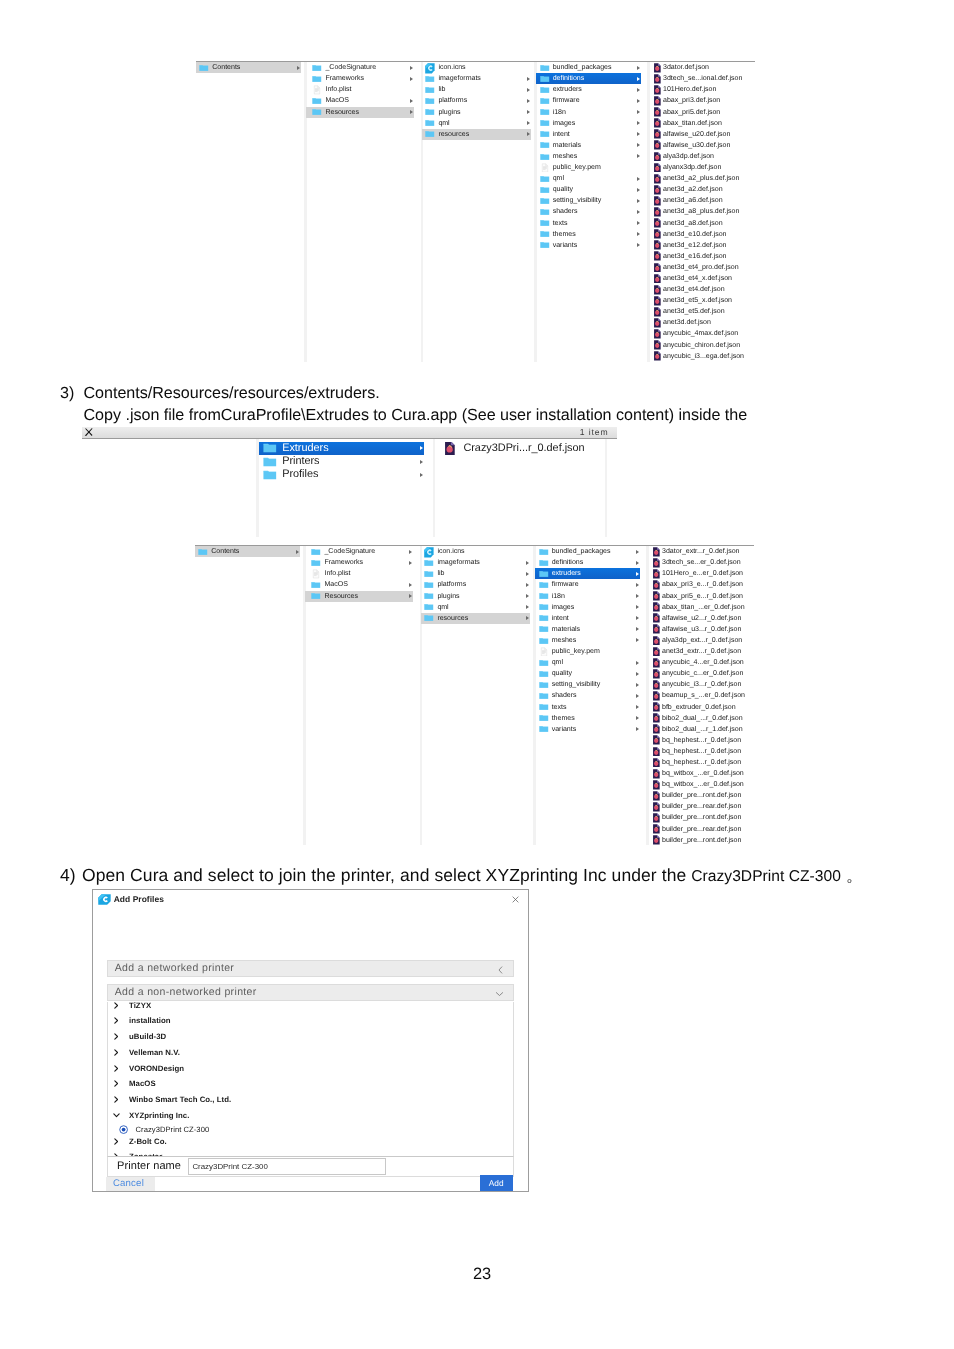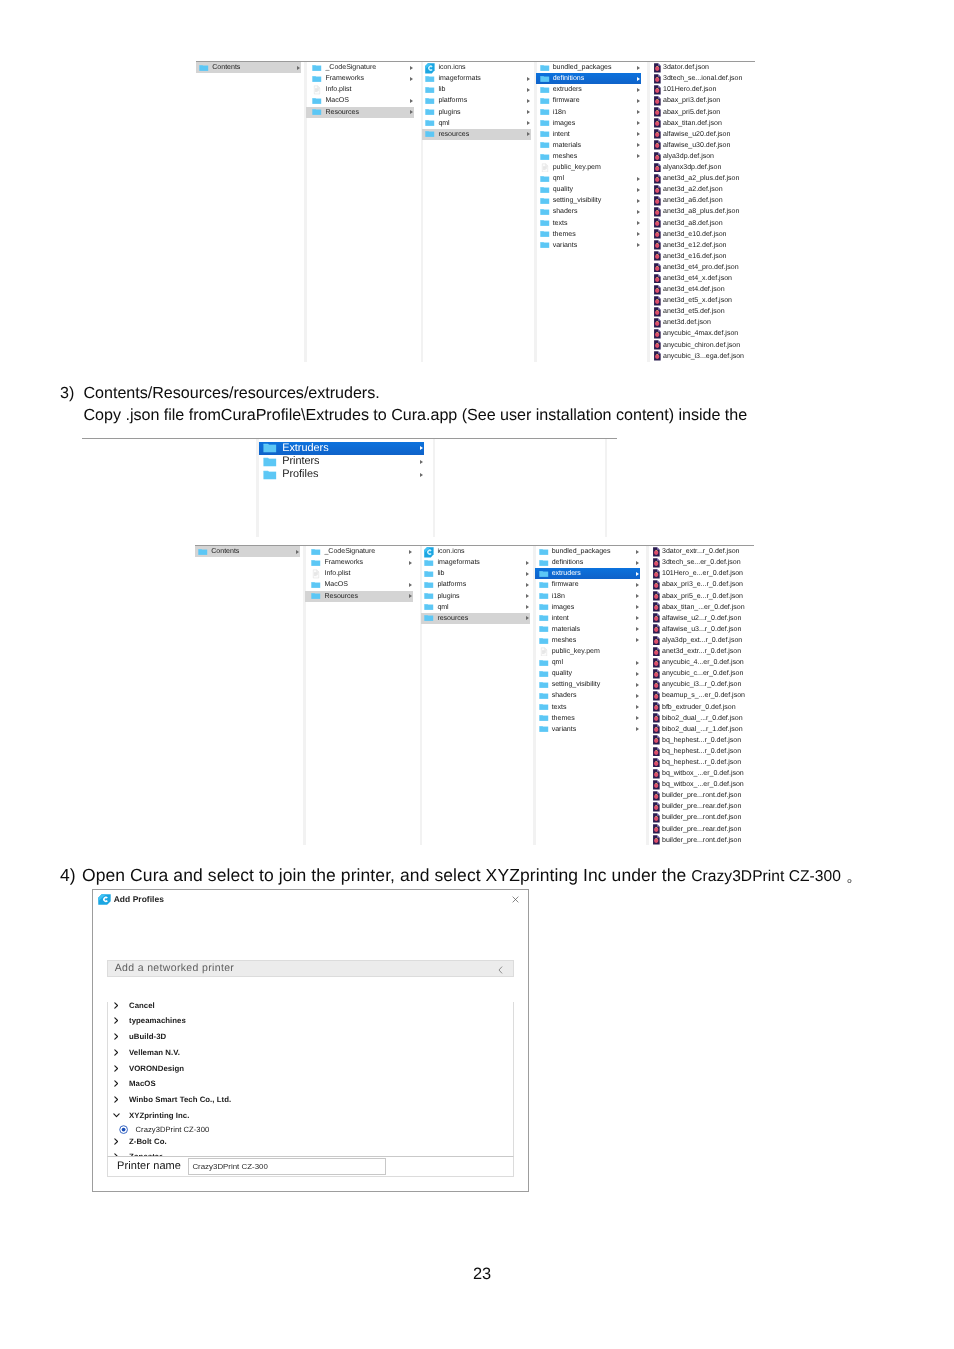--- a/index.html
+++ b/index.html
@@ -682,20 +682,29 @@
             <path d="M3.6 8.6a4.4 4.4 0 0 1 6.1 1.4 4.4 4.4 0 0 0-3.6-4.4z" fill="#f0b173"></path>
             <path d="M8.2 0.4v5.4h5.4z" fill="#7b68ad"></path>
           </svg>
         </span>
         <span class="flabel" style="font-size:7.05px;line-height:11.1px;">anycubic_i3...ega.def.json</span>
       </div>
     </div>
   </div>
 
 <div class="finder" id="findercura" style="left: 81.6px; top: 427px; width: 535px; height: 110px;">
+    <div class="ftoolbar" style="height:10.5px;">
+      <span class="abs" style="left:2.9px;top:0.9px;width:9.7px;height:8.4px;line-height:0;"><svg width="9.7" height="8.4" viewBox="0 0 24 21">
+          <path d="M2.3 1.5 L5.0 1.0 L21.0 17.6 L19.3 19.8 Z" fill="#121212"></path>
+          <path d="M21.4 1.2 L19.1 0.9 L3.4 17.5 L5.2 19.9 Z" fill="#121212"></path>
+          <path d="M3.4 17.5 L5.2 19.9 L1.6 20.4 Z" fill="#121212"></path>
+          <circle cx="12.1" cy="10.4" r="1.5" fill="#121212"></circle>
+        </svg></span>
+      <span class="count">1 item</span>
+    </div>
     <div class="topline" style="width:535px;top:10.5px;"></div>
     <div class="vdiv" style="left:174.5px;top:11.5px;height:98.5px;"></div>
     <div class="fcol" style="left:177.5px;width:165.4px;top:14.7px;height:95.3px;">
       <div class="frow blue" style="padding-left:4.3px;height:13.3px;">
         <span class="fico" style="width:14px;height:14px;flex:0 0 14px;margin-right:4.8px;">
           <svg width="14" height="14" viewBox="0 0 20 20">
             <path d="M0.6 3.9h6.6l1.5 1.8H0.6z" fill="#69cef7"></path>
             <path d="M0.6 5.2h18.2v10.9H0.6z" fill="#5cc7f5"></path>
           </svg>
         </span>
@@ -717,20 +726,33 @@
           <svg width="14" height="14" viewBox="0 0 20 20">
             <path d="M0.6 3.9h6.6l1.5 1.8H0.6z" fill="#69cef7"></path>
             <path d="M0.6 5.2h18.2v10.9H0.6z" fill="#5cc7f5"></path>
           </svg>
         </span>
         <span class="flabel" style="font-size:10.9px;line-height:13.3px;">Profiles</span>
         <span class="farrow"></span>
       </div>
     </div>
     <div class="vdiv" style="left:351px;top:11.5px;height:98.5px;"></div>
+    <div class="fcol" style="left:353.6px;width:170px;top:14.7px;height:95.3px;">
+      <div class="frow" style="padding-left:10px;height:13.3px;">
+        <span class="fico" style="width:9.724000000000002px;height:14.3px;flex:0 0 9.724000000000002px;margin-right:8.5px;">
+          <svg width="9.724000000000002" height="14.3" viewBox="0 0 13.6 20" preserveAspectRatio="none">
+            <path d="M0.1 0.4h8.1l5.4 5.4v13.8H0.1z" fill="#2b1c4f"></path>
+            <circle cx="6.5" cy="11.8" r="4.4" fill="#dd4f6d"></circle>
+            <path d="M3.6 8.6a4.4 4.4 0 0 1 6.1 1.4 4.4 4.4 0 0 0-3.6-4.4z" fill="#f0b173"></path>
+            <path d="M8.2 0.4v5.4h5.4z" fill="#7b68ad"></path>
+          </svg>
+        </span>
+        <span class="flabel" style="font-size:10.9px;line-height:13.3px;">Crazy3DPri...r_0.def.json</span>
+      </div>
+    </div>
     <div class="vdiv" style="left:523.4px;top:11.5px;height:98.5px;"></div>
   </div>
 
 <div class="finder" id="finder2" style="left: 195.2px; top: 545.2px; width: 559px; height: 300px;">
     <div class="topline" style="width:559px;top:0px;"></div>
     <div class="fcol" style="left:0px;width:104.8px;top:1px;height:299px;">
       <div class="frow grey" style="padding-left:3px;height:11.1px;">
         <span class="fico" style="width:9.8px;height:9.8px;flex:0 0 9.8px;margin-right:3.3px;">
           <svg width="9.8" height="9.8" viewBox="0 0 20 20">
             <path d="M0.6 3.9h6.6l1.5 1.8H0.6z" fill="#69cef7"></path>
@@ -1366,32 +1388,38 @@
             <path d="M12.6 3.4 L3.4 12.6"></path>
           </g>
         </svg></span>
     </div>
     <div class="acc" style="left:14.0px;top:70.0px;width:407px;height:16.5px;">
       <span class="lbl">Add a networked printer</span>
       <span class="abs" style="left:389px;top:4.5px;width:7px;height:8px;line-height:0;"><svg width="7" height="8" viewBox="0 0 9 11">
           <path d="M6.3 1.2 L2.4 5.5 L6.3 9.8" fill="none" stroke="#6e6e6e" stroke-width="1.05" stroke-linecap="round" stroke-linejoin="round"></path>
         </svg></span>
     </div>
+    <div class="acc" style="left:14.0px;top:94.0px;width:407px;height:16.5px;">
+      <span class="lbl">Add a non-networked printer</span>
+      <span class="abs" style="left:387px;top:6px;width:9px;height:6px;line-height:0;"><svg width="9" height="6" viewBox="0 0 11 8">
+          <path d="M1.3 2.2 L5.5 6 L9.7 2.2" fill="none" stroke="#6e6e6e" stroke-width="1.05" stroke-linecap="round" stroke-linejoin="round"></path>
+        </svg></span>
+    </div>
     <div class="mlist" style="left:14.0px;top:112px;width:407px;height:153.8px;position:absolute;">
       <div class="mrow" style="position:absolute;left:0;right:0;top:-1.1px;height:9.2px;padding-left:21px;">
         <span class="abs" style="left:6.1px;top:1.1px;line-height:0;"><svg width="4.4" height="7.0" viewBox="0 0 8 12.7">
             <path d="M1.5 1.5 L6.5 6.35 L1.5 11.2" fill="none" stroke="#1a1a1a" stroke-width="2.0" stroke-linecap="round" stroke-linejoin="round"></path>
           </svg></span>
-        <span class="mlbl">Cancel</span>
+        <span class="mlbl">TiZYX</span>
       </div>
       <div class="mrow" style="position:absolute;left:0;right:0;top:14.4px;height:9.2px;padding-left:21px;">
         <span class="abs" style="left:6.1px;top:1.1px;line-height:0;"><svg width="4.4" height="7.0" viewBox="0 0 8 12.7">
             <path d="M1.5 1.5 L6.5 6.35 L1.5 11.2" fill="none" stroke="#1a1a1a" stroke-width="2.0" stroke-linecap="round" stroke-linejoin="round"></path>
           </svg></span>
-        <span class="mlbl">typeamachines</span>
+        <span class="mlbl">installation</span>
       </div>
       <div class="mrow" style="position:absolute;left:0;right:0;top:30.3px;height:9.2px;padding-left:21px;">
         <span class="abs" style="left:6.1px;top:1.1px;line-height:0;"><svg width="4.4" height="7.0" viewBox="0 0 8 12.7">
             <path d="M1.5 1.5 L6.5 6.35 L1.5 11.2" fill="none" stroke="#1a1a1a" stroke-width="2.0" stroke-linecap="round" stroke-linejoin="round"></path>
           </svg></span>
         <span class="mlbl">uBuild-3D</span>
       </div>
       <div class="mrow" style="position:absolute;left:0;right:0;top:46.1px;height:9.2px;padding-left:21px;">
         <span class="abs" style="left:6.1px;top:1.1px;line-height:0;"><svg width="4.4" height="7.0" viewBox="0 0 8 12.7">
             <path d="M1.5 1.5 L6.5 6.35 L1.5 11.2" fill="none" stroke="#1a1a1a" stroke-width="2.0" stroke-linecap="round" stroke-linejoin="round"></path>
@@ -1439,15 +1467,19 @@
         <span class="abs" style="left:6.1px;top:1.1px;line-height:0;"><svg width="4.4" height="7.0" viewBox="0 0 8 12.7">
             <path d="M1.5 1.5 L6.5 6.35 L1.5 11.2" fill="none" stroke="#1a1a1a" stroke-width="2.0" stroke-linecap="round" stroke-linejoin="round"></path>
           </svg></span>
         <span class="mlbl">Zonestar</span>
       </div>
     </div>
     <div class="pnamebar" style="left:14.0px;top:265.8px;width:407px;height:20.9px;border:1px solid #dcdcdc;border-top:1px solid #c9c9c9;">
       <span class="plabel" style="left:9.1px;top:4.0px;">Printer name</span>
       <input style="left: 79.9px; top: 1.2px; width: 198.5px; height: 16.8px;" value="Crazy3DPrint CZ-300">
     </div>
+    <div class="abs" style="left:14.0px;top:286.7px;width:407px;height:14.5px;background:#fff;">
+      <span class="cancel" style="left:-0.6px;top:0.8px;width:48.5px;height:13.3px;line-height:13.3px;padding-left:6.5px;box-sizing:border-box;">Cancel</span>
+      <span class="addbtn" style="left:373px;top:-1.8px;width:32.5px;height:16.2px;line-height:16.2px;">Add</span>
+    </div>
   </div>
 
 <div class="pageno" style="top:1266px;">23</div>
 
 </body></html>

